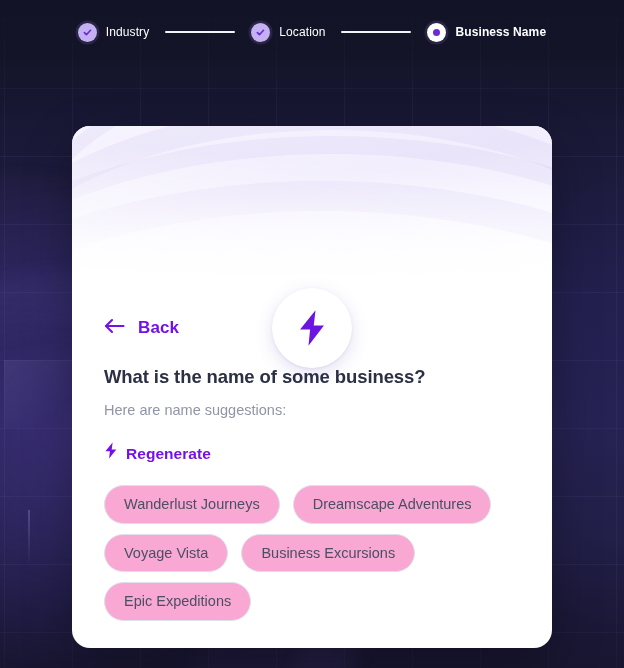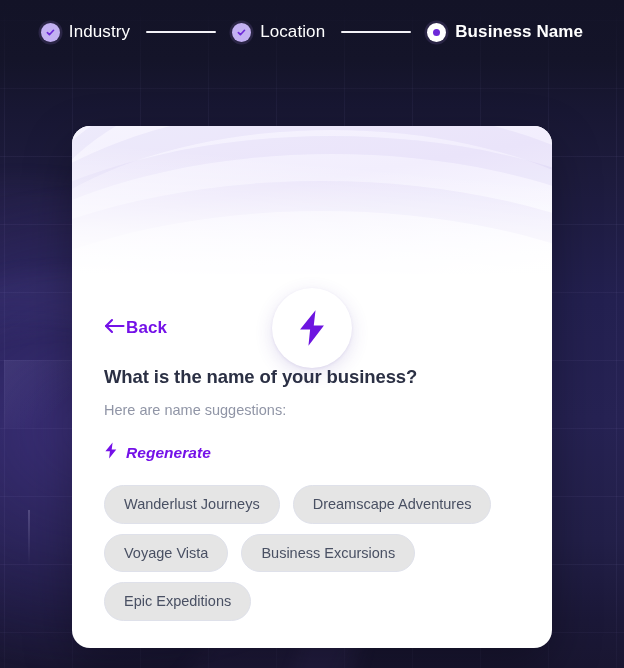--- a/index.html
+++ b/index.html
@@ -107,21 +107,21 @@
   .step-dot.active {
     background:#ffffff;
     box-shadow:0 0 0 2.5px #2a2545;
   }
   .step-dot.active::after {
     content:"";
     width:7px; height:7px; border-radius:50%;
     background:#6d28d9;
   }
   .step-label {
-    font-size:17px;
+    font-size:12px;
     color:#ffffff;
     letter-spacing:.1px;
     white-space:nowrap;
   }
   .step-label.strong { font-weight:bold; }
   .connector {
     width:70px; height:2px;
     background:#f3f2f7;
     margin:0 16px;
     border-radius:1px;
@@ -176,21 +176,21 @@
 
   
   #card-body {
     position:relative;
     padding:0 32px;
     z-index:2;
   }
   #back-link {
     display:inline-flex;
     align-items:center;
-    gap:1px;
+    gap:13px;
     margin-top:44px;
     cursor:pointer;
   }
   #back-label {
     font-size:17px;
     font-weight:bold;
     color:#7411e8;
     letter-spacing:.1px;
   }
   #question {
@@ -200,46 +200,45 @@
     color:#2b3044;
     letter-spacing:-.1px;
   }
   #subtitle {
     margin-top:14px;
     font-size:14.5px;
     color:#9095a6;
   }
   #regen {
     display:inline-flex;
-    align-items:center;
+    align-items:flex-end;
     gap:8px;
     margin-top:24px;
     cursor:pointer;
-    font-style:italic;
   }
   #regen-label {
     font-size:15.5px;
     font-weight:bold;
     color:#7411e8;
     letter-spacing:.05px;
   }
   #chips {
     margin-top:22px;
     display:flex;
     flex-wrap:wrap;
     gap:10px 13px;
     max-width:420px;
   }
   .chip {
     border:1px solid #dfe1ea;
     border-radius:999px;
     padding:11px 19px;
     font-size:14.5px;
     color:#495063;
-    background:#e5e5e5;
+    background:#f9a8d4;
     white-space:nowrap;
     cursor:pointer;
     line-height:1;
   }
 </style>
 </head>
 <body>
 
 <div id="bg-root">
   <div id="bg-glow"></div>
@@ -303,21 +302,21 @@
     <div id="back-link">
       <span>
         <svg width="21" height="16" viewBox="0 0 21 16" aria-hidden="true">
           <path d="M19.5 8 H2.2" stroke="#7411e8" stroke-width="2.1" stroke-linecap="round"></path>
           <path d="M8 2 L2 8 L8 14" fill="none" stroke="#7411e8" stroke-width="2.1" stroke-linecap="round" stroke-linejoin="round"></path>
         </svg>
       </span>
       <span id="back-label">Back</span>
     </div>
 
-    <div id="question">What is the name of your business?</div>
+    <div id="question">What is the name of some business?</div>
 
     <div id="subtitle">Here are name suggestions:</div>
 
     <div id="regen">
       <span>
         <svg width="14" height="17" viewBox="0 0 14 17" aria-hidden="true">
           <path d="M8.6 0.6 L1.4 9.2 L5.9 9.2 L5.1 16.4 L12.3 7.4 L7.7 7.4 Z" fill="#7411e8"></path>
         </svg>
       </span>
       <span id="regen-label">Regenerate</span>

